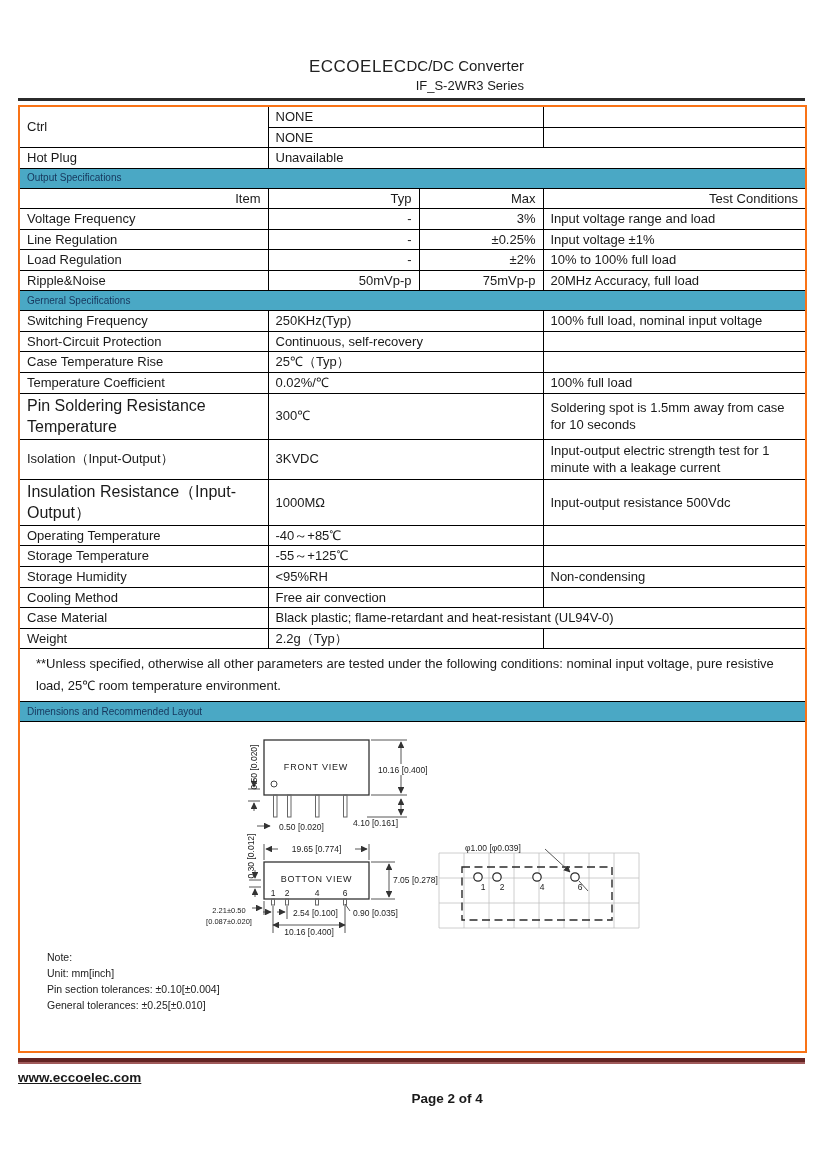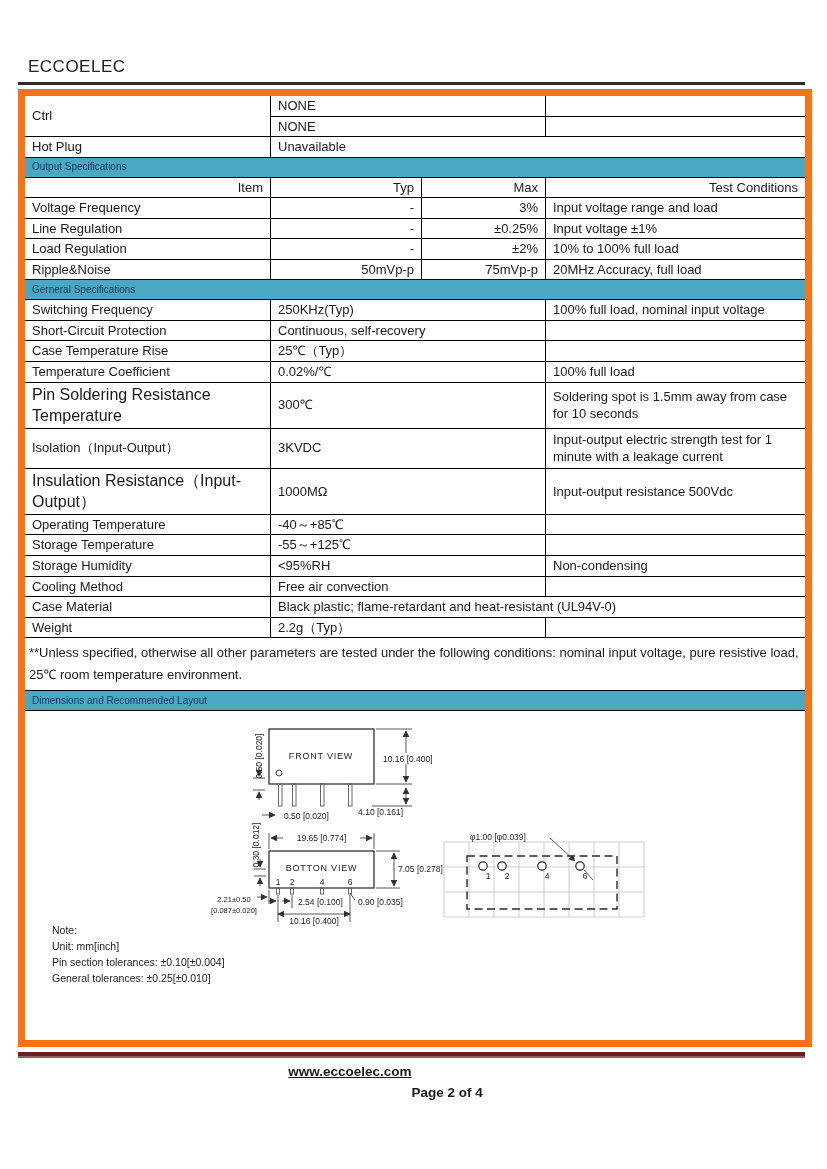--- a/index.html
+++ b/index.html
@@ -8,54 +8,58 @@
     --footer-dark:#632423;
     --footer-light:#a05a5a;
   }
   *{box-sizing:border-box;}
   html,body{margin:0;padding:0;background:#e8e8e8;}
   .page{
     width:827px;height:1169px;background:#ffffff;margin:0 auto;
     font-family:"Liberation Sans", sans-serif;color:#1a1a1a;
     position:relative;overflow:hidden;
   }
-  .hdr{display:flex;justify-content:space-between;align-items:flex-start;padding:57px 22px 0 28px;}
+  .hdr{display:flex;justify-content:center;align-items:flex-start;padding:57px 22px 0 28px;}
   .company{font-size:17px;letter-spacing:.5px;color:#222;}
   .hdr-right{text-align:right;}
   .doc-title{font-size:15px;color:#1c1c1c;}
   .doc-series{font-size:13px;margin-top:4px;color:#1c1c1c;}
   .dbl-rule{margin:5px 22px 0 18px;height:2px;border-top:2px solid #2b2b2b;border-bottom:1px solid #2b2b2b;}
   table.spec{
     margin:4px 22px 0 18px;width:787px;border-collapse:collapse;table-layout:fixed;
-    font-size:13px;border:7px solid #f97316;
+    font-size:13px;border:2px solid #f97316;
   }
   table.spec td{border:1px solid #000;padding:1px 7px;height:20px;line-height:1.35;vertical-align:middle;overflow:hidden;}
   td.section{background:var(--section-bg);color:var(--section-text);font-size:10px;padding:2px 9px;height:19px;}
   td.c{text-align:right;}
   td.small{font-size:16px;}
   tr.tall td{height:40px;}
-  tr.note-row td{padding:4px 4px;line-height:1.7;height:40px;}
+  tr.note-row td{padding:4px 16px;line-height:1.7;height:40px;}
   td.diagram-cell{height:322px;padding:0;position:relative;text-decoration:underline;}
-  .note-block{position:absolute;left:27px;top:212px;font-size:10.5px;line-height:1.5;color:#222;}
+  .note-block{position:absolute;left:27px;top:228px;font-size:10.5px;line-height:1.5;color:#222;}
   svg text{fill:#222;}
   .ftr{margin:5px 22px 0 18px;}
   .ftr-rule{border-top:4px solid var(--footer-dark);border-bottom:2px solid var(--footer-light);height:2px;}
   .ftr-row{display:flex;margin-top:6px;font-size:13.5px;}
   .f-left{flex:1;line-height:1.55;}
-  .f-center{flex:1;text-align:right;font-weight:bold;}
+  .f-center{flex:1;text-align:left;font-weight:bold;}
   .f-center .site{text-decoration:underline;cursor:pointer;}
   .f-right{flex:1;text-align:left;font-weight:bold;margin-top:21px;}
 </style>
 </head>
 <body>
 
 <div class="page">
 
   <div class="hdr">
     <div class="company">ECCOELEC</div>
+    <div class="hdr-right">
+      <div class="doc-title">DC/DC Converter</div>
+      <div class="doc-series">IF_S-2WR3  Series</div>
+    </div>
   </div>
   <div class="dbl-rule"></div>
 
   <table class="spec">
     <colgroup>
         <col style="width:249px">
         <col style="width:151px">
         <col style="width:124px">
         <col style="width:263px">
       </colgroup>

